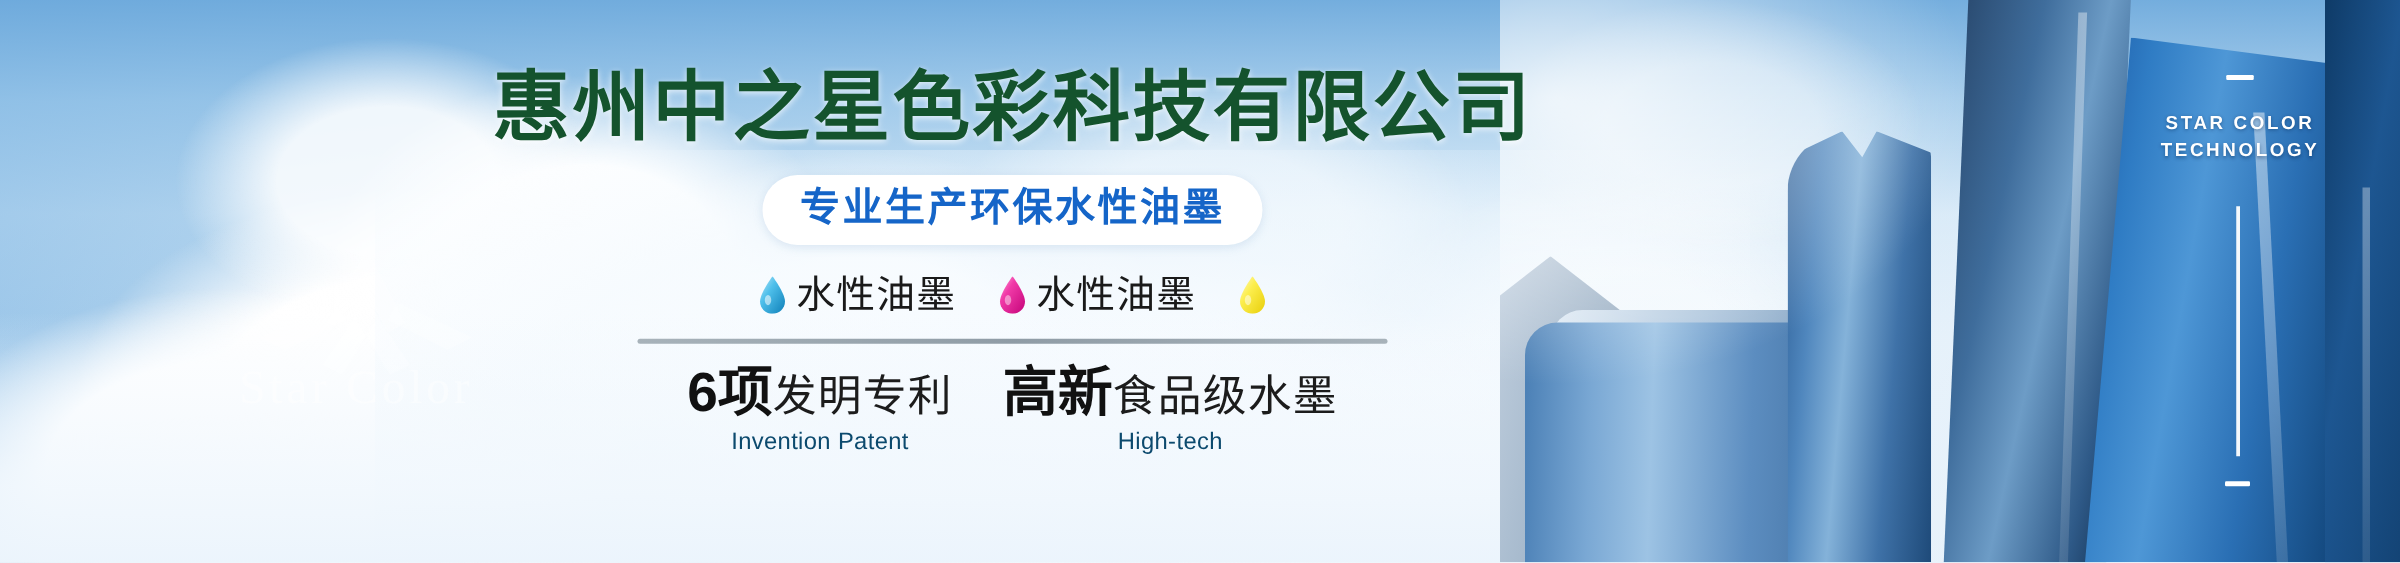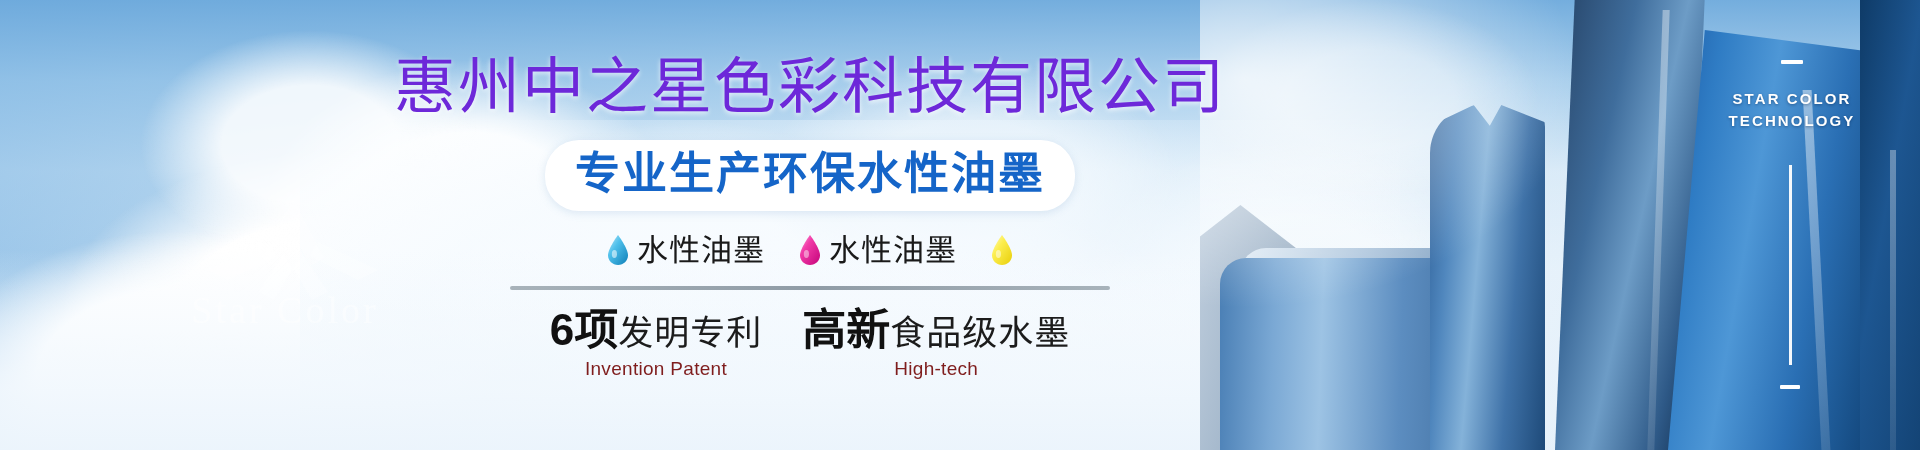--- a/index.html
+++ b/index.html
@@ -154,37 +154,37 @@
 
   
   .content{
     position:absolute; left:300px; top:0; width:1020px; height:450px;
     display:flex; flex-direction:column; align-items:center;
   }
 
   .title{
     margin-top:56px;
     font-size:62px;
-    font-weight:400;
-    color:#6d28d9;
+    font-weight:700;
+    color:#14532d;
     letter-spacing:2px;
     line-height:1;
     white-space:nowrap;
     text-shadow:0 2px 5px rgba(255,255,255,.75);
   }
 
   .subtitle-pill{
     margin-top:22px;
     background:#ffffff;
     border-radius:34px;
     padding:9px 30px 12px 30px;
     box-shadow:0 2px 8px rgba(120,160,200,.22);
   }
   .subtitle{
-    font-size:45px; font-weight:700; color:#1565C8; letter-spacing:2px; line-height:1.1;
+    font-size:32px; font-weight:700; color:#1565C8; letter-spacing:2px; line-height:1.1;
     white-space:nowrap;
   }
 
   .features{
     margin-top:24px;
     display:flex; gap:34px;
     white-space:nowrap;
   }
   .feature{display:flex; align-items:center; gap:8px;}
   .drop{width:22px; height:30px; flex:0 0 auto;}
@@ -206,21 +206,21 @@
   }
   .badge{display:flex; flex-direction:column; align-items:center;}
   .badge-cn{ display:flex; align-items:baseline; white-space:nowrap; }
   .badge-strong{
     font-size:44px; font-weight:700; color:#111111; letter-spacing:0px; line-height:1;
   }
   .badge-rest{
     font-size:35px; font-weight:400; color:#1c1c1c; letter-spacing:1px; line-height:1;text-align:center;
   }
   .badge-en{
-    margin-top:6px; font-size:19px; color:#7f1d1d; font-weight:400; letter-spacing:.3px;
+    margin-top:6px; font-size:19px; color:#0c4a6e; font-weight:400; letter-spacing:.3px;
   }
 </style>
 </head>
 <body>
 
 <div class="banner">
 
   <div class="sky"></div>
   <div class="cloudlayer">
     <div class="cloud c1"></div>

